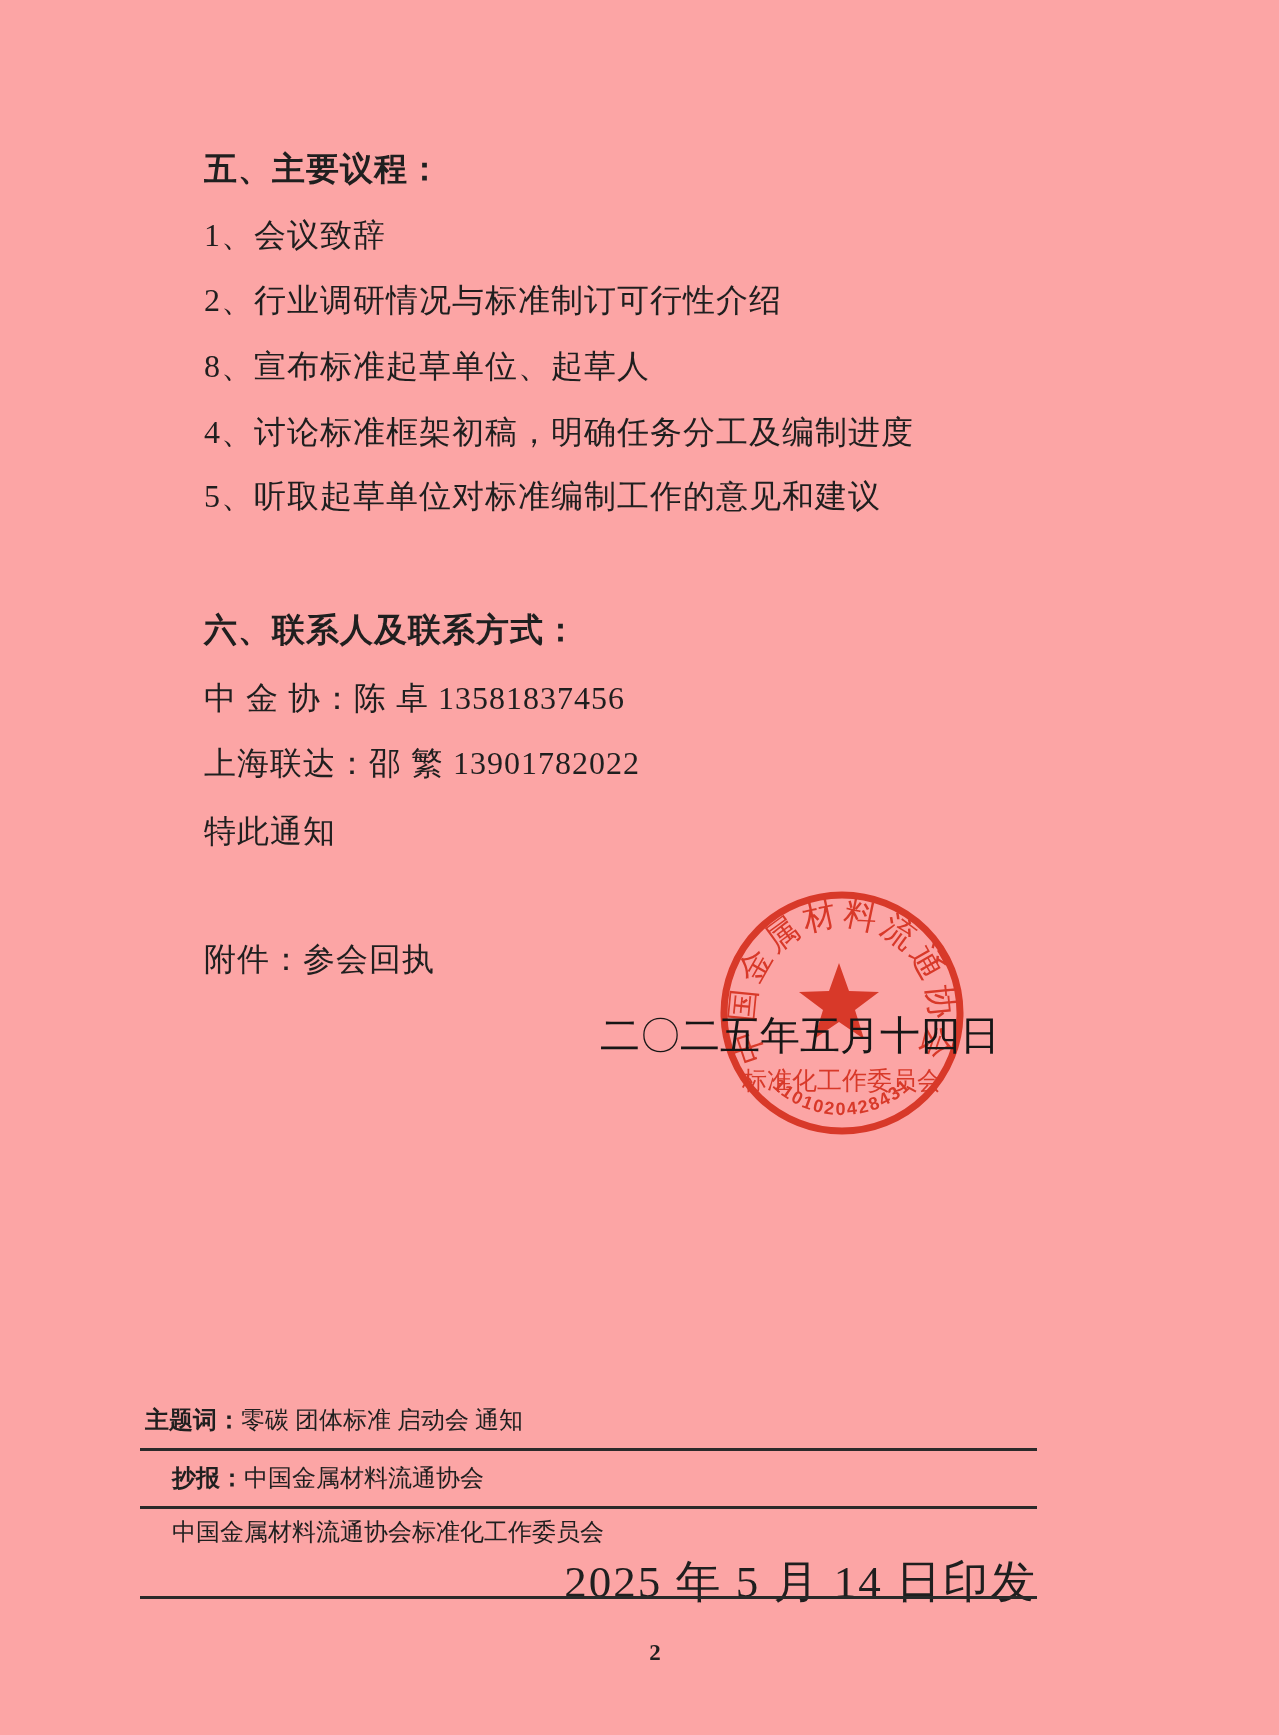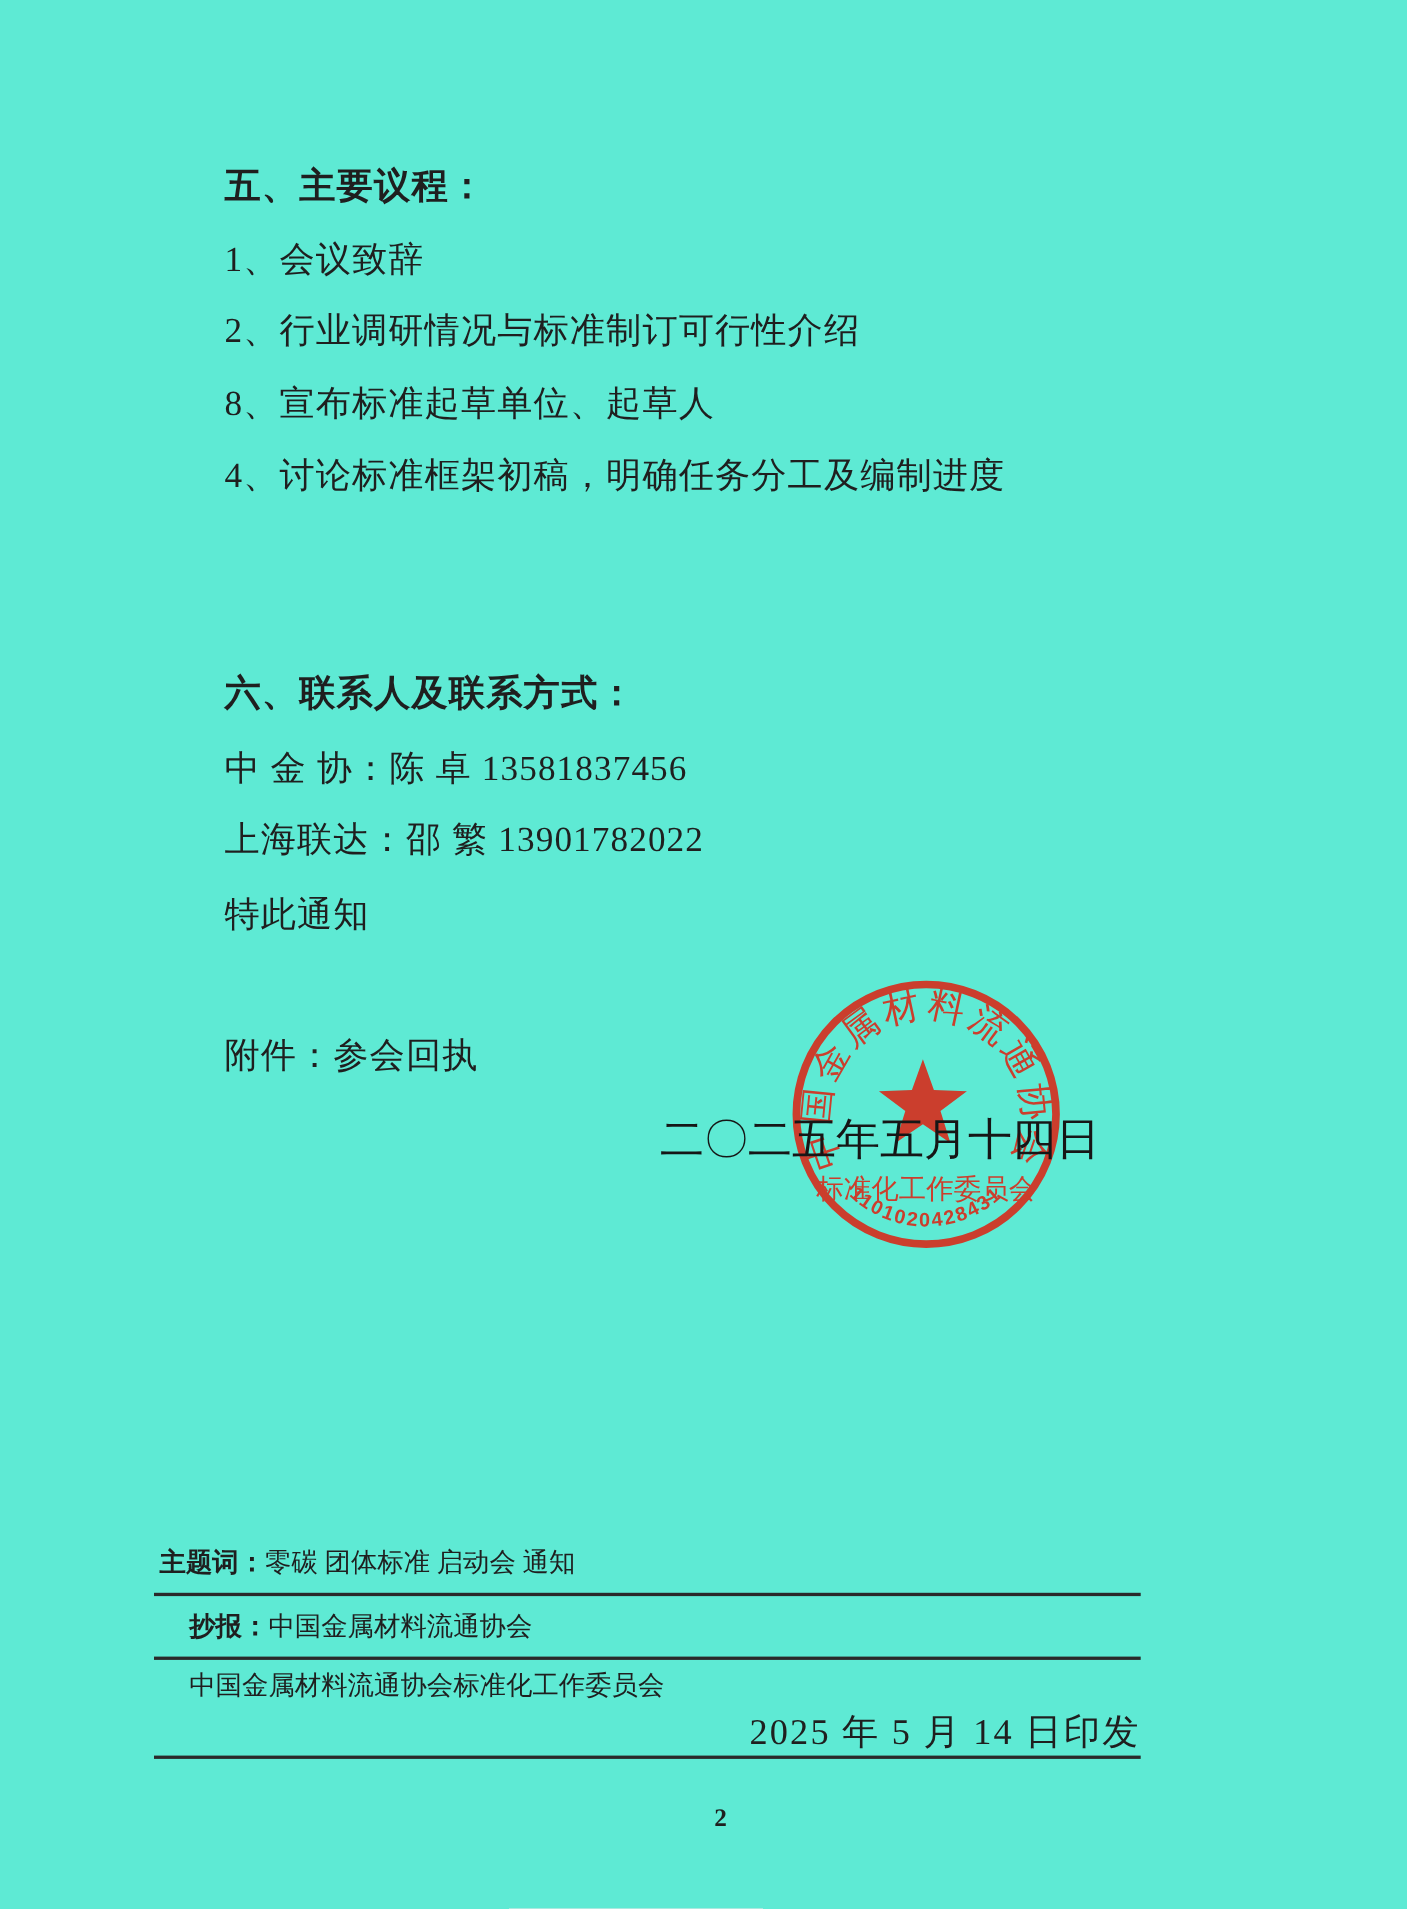--- a/index.html
+++ b/index.html
@@ -1,49 +1,50 @@
 <!DOCTYPE html>
 <html><head>
 <meta charset="utf-8">
 <style>
   html,body{margin:0;padding:0;background:#e8e8e8;}
   .page{
     position:relative;
     width:1279px;height:1735px;
     margin:0 auto;
-    background:#5eead4;
+    background:#fca5a5;
     overflow:hidden;
     color:#1f1f1f;
     font-family:"Liberation Serif","DejaVu Serif",serif;
   }
   .line{position:absolute;white-space:nowrap;font-size:32px;letter-spacing:1px;}
   .h{font-family:"Liberation Sans","DejaVu Sans",sans-serif;font-weight:700;font-size:33px;}
   .body-indent{left:204px;}
   .sign-date{
     position:absolute;left:600px;top:1008px;
     font-size:40px;letter-spacing:0px;white-space:nowrap;
     color:#161616;z-index:3;
   }
   .seal{position:absolute;left:712px;top:883px;width:262px;height:262px;z-index:2;opacity:.92;}
   .footer-rule{position:absolute;left:140px;width:897px;height:3px;background:#2a2a2a;}
   .footer-line{position:absolute;white-space:nowrap;font-size:24px;}
   .footer-label{font-family:"Liberation Sans","DejaVu Sans",sans-serif;font-weight:700;}
-  .print-date{position:absolute;left:500px;top:1552px;width:537px;text-align:right;font-size:33px;letter-spacing:2px;white-space:nowrap;}
+  .print-date{position:absolute;left:500px;top:1552px;width:537px;text-align:right;font-size:45px;letter-spacing:2px;white-space:nowrap;}
   .page-number{position:absolute;left:0;top:1640px;width:1310px;text-align:center;font-size:23px;font-weight:700;}
 </style>
 </head>
 <body>
 
 <div class="page">
 
   <div class="line h body-indent" style="top:147px">五、主要议程：</div>
   <div class="line body-indent" style="top:214px">1、会议致辞</div>
   <div class="line body-indent" style="top:279px">2、行业调研情况与标准制订可行性介绍</div>
   <div class="line body-indent" style="top:345px">8、宣布标准起草单位、起草人</div>
   <div class="line body-indent" style="top:411px">4、讨论标准框架初稿，明确任务分工及编制进度</div>
+  <div class="line body-indent" style="top:475px">5、听取起草单位对标准编制工作的意见和建议</div>
 
   <div class="line h body-indent" style="top:608px">六、联系人及联系方式：</div>
   <div class="line body-indent" style="top:677px">中 金 协：陈 卓 13581837456</div>
   <div class="line body-indent" style="top:742px">上海联达：邵 繁 13901782022</div>
 
   <div class="line body-indent" style="top:810px">特此通知</div>
   <div class="line body-indent" style="top:938px">附件：参会回执</div>
 
   <svg class="seal" viewBox="0 0 262 262">
     <defs>

